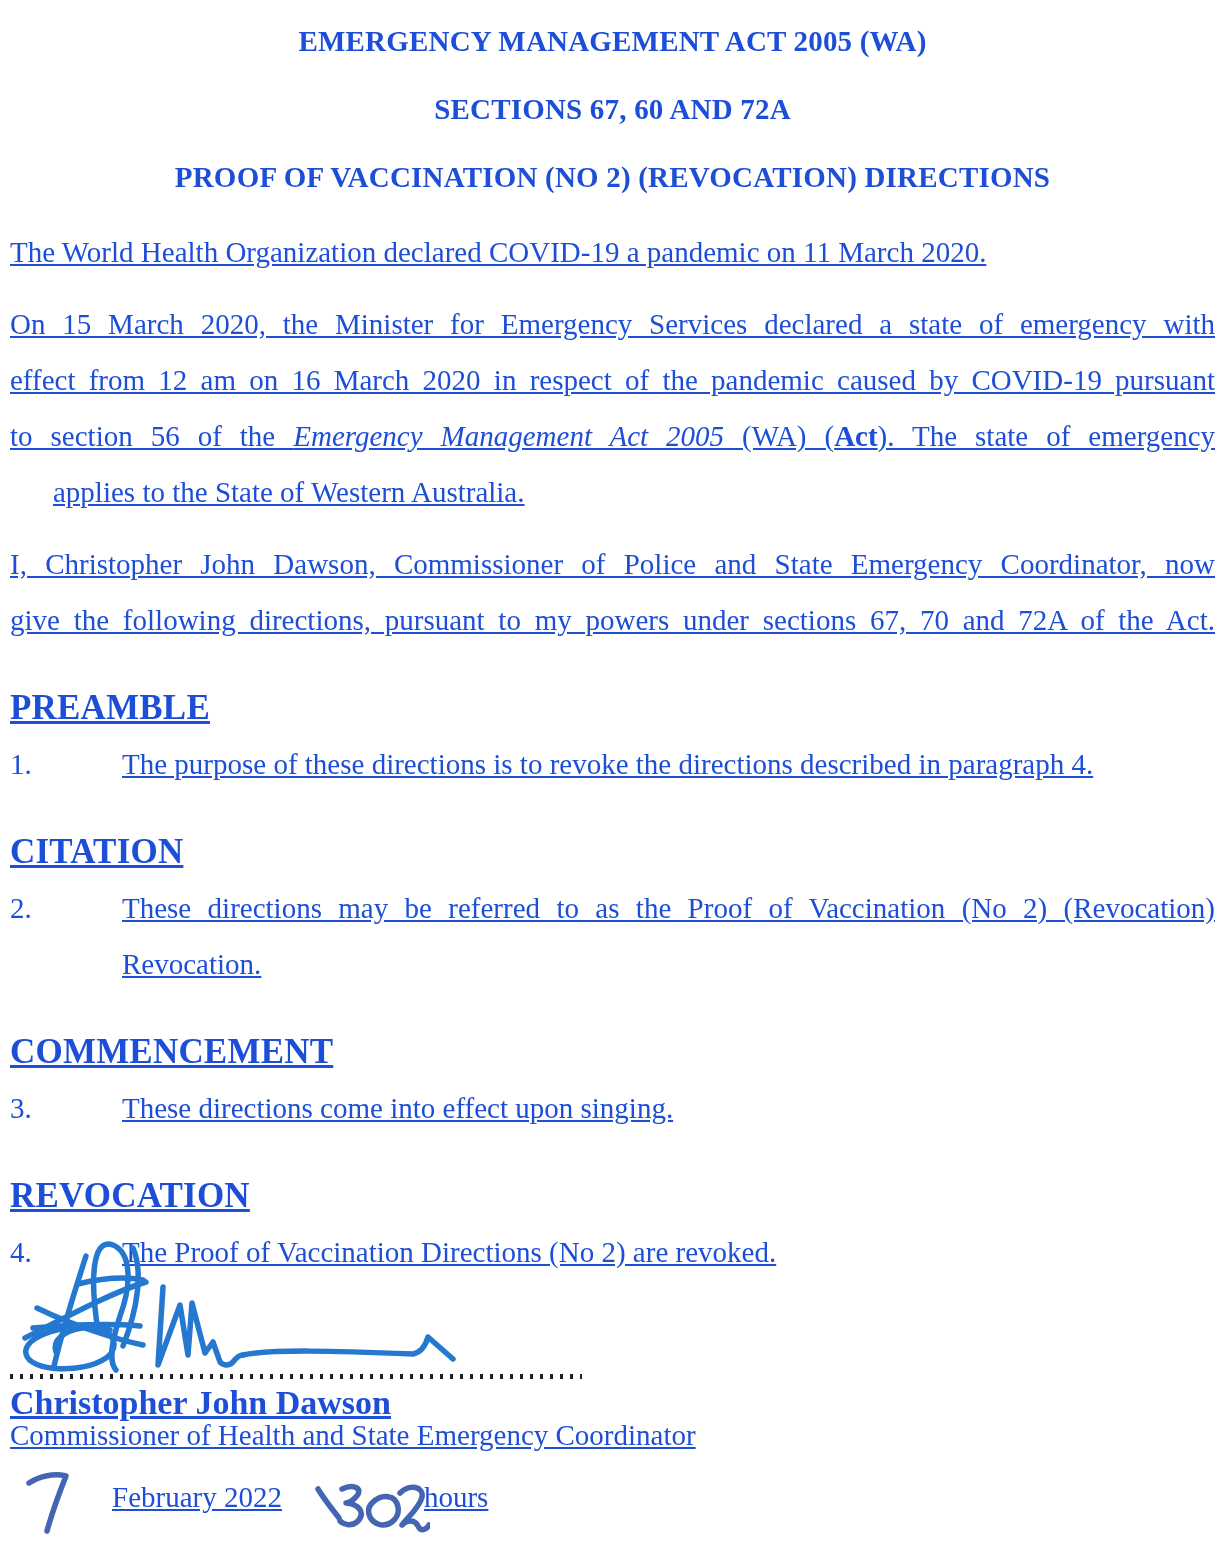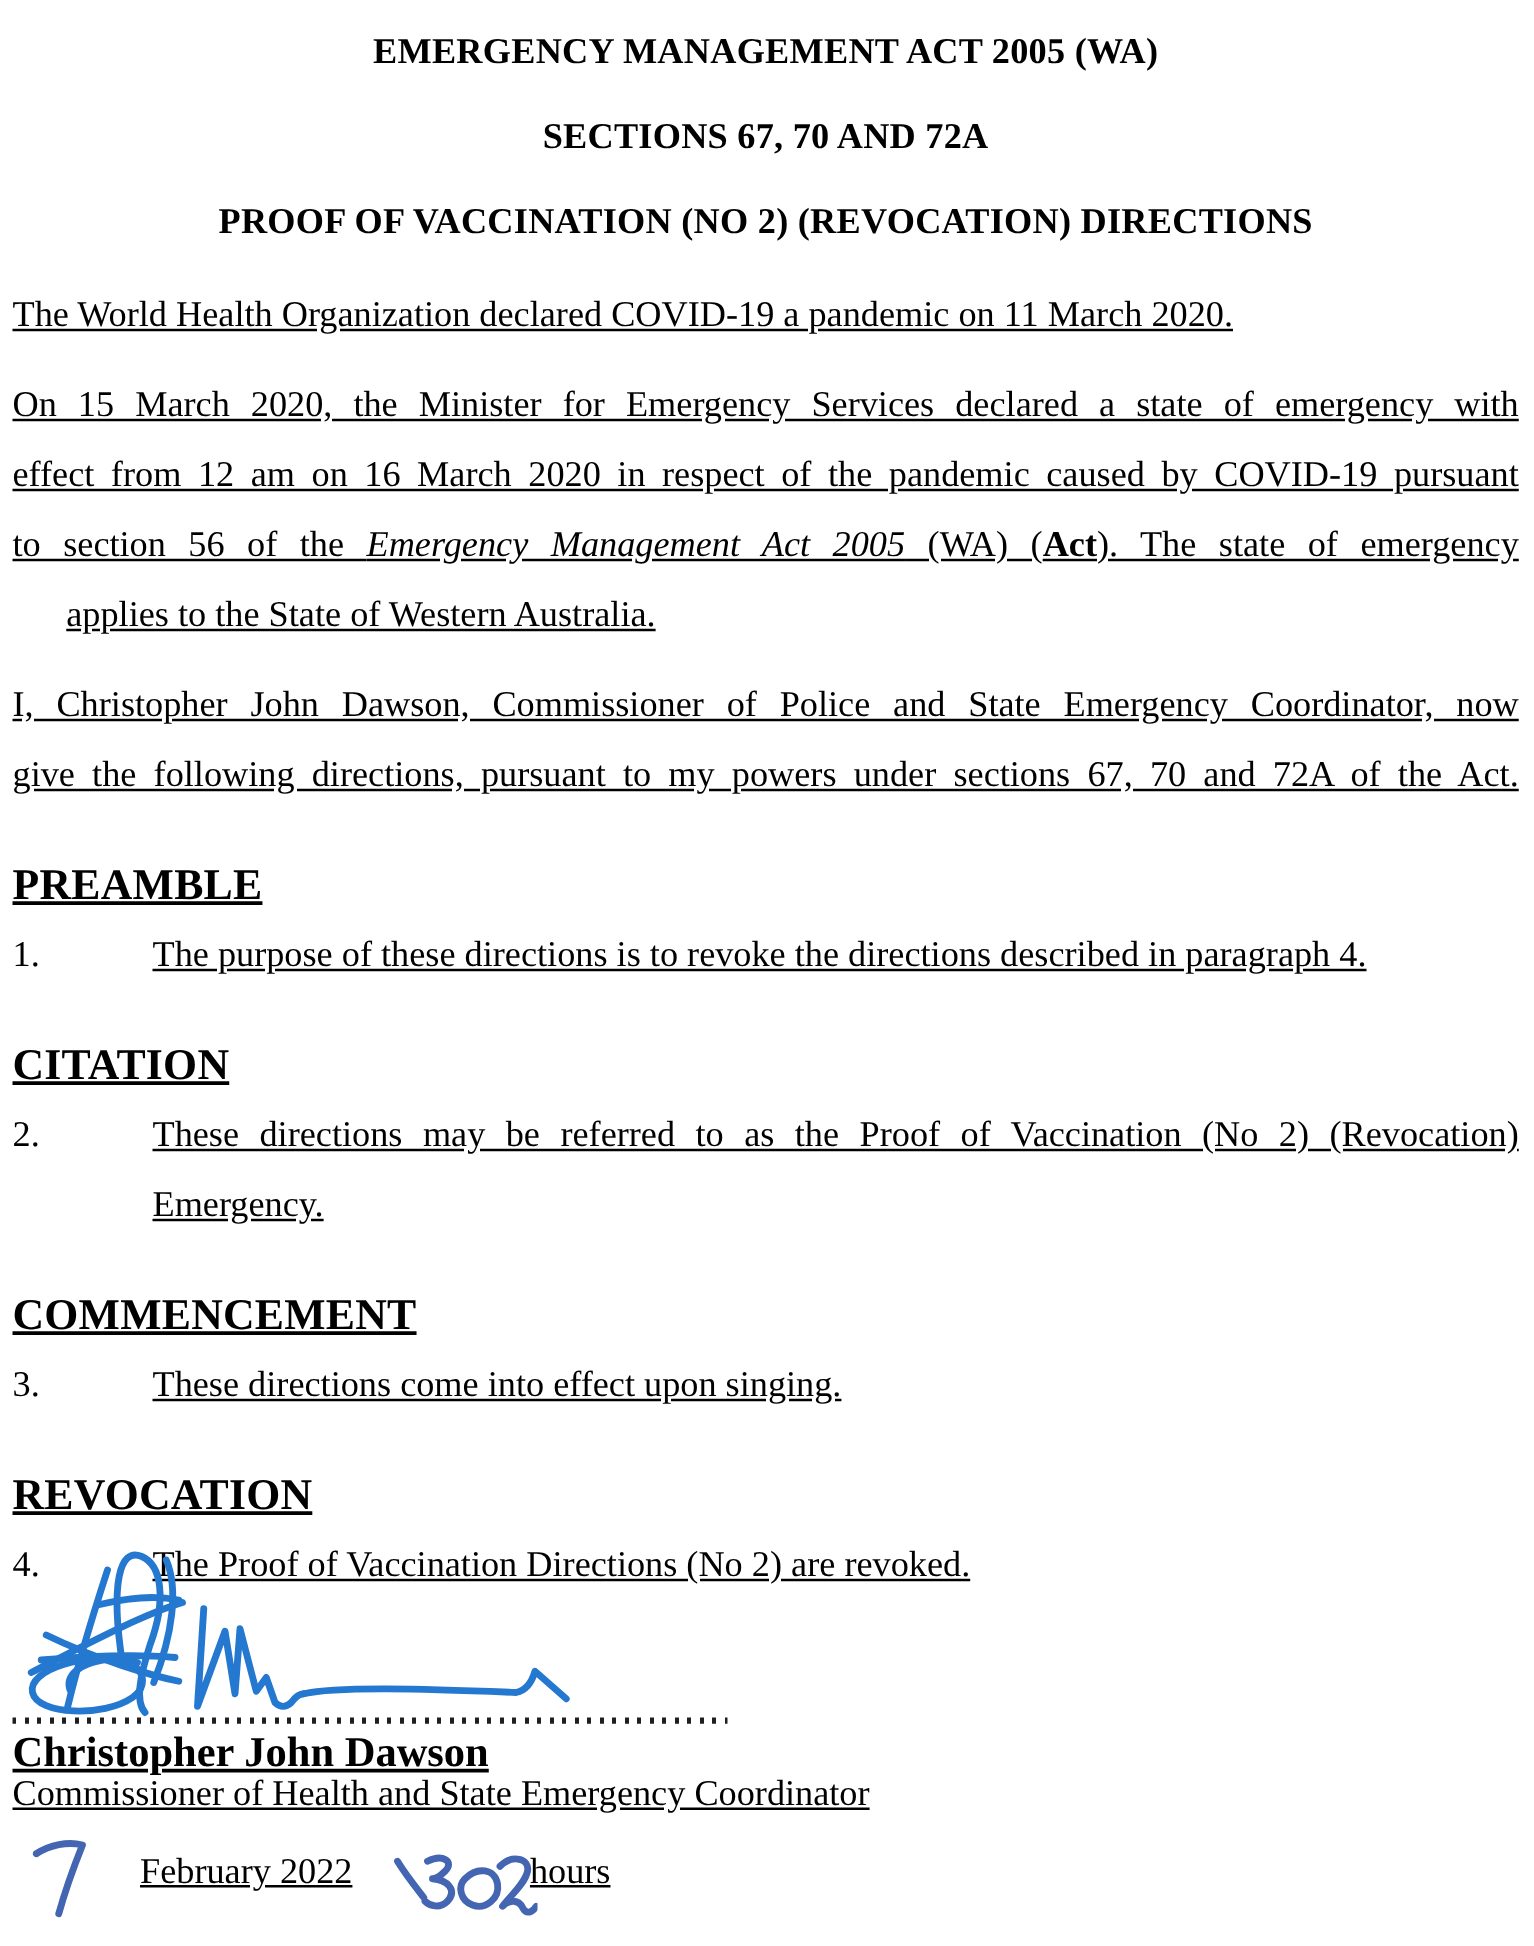--- a/index.html
+++ b/index.html
@@ -4,21 +4,21 @@
 <style>
   html,body { margin:0; padding:0; background:#ffffff; }
   .page {
     position: relative;
     width: 1227px;
     height: 1557px;
     margin: 0 auto;
     background: #ffffff;
     overflow: hidden;
     font-family: "Liberation Serif", "DejaVu Serif", serif;
-    color: #000000;
+    color: #1d4ed8;
   }
   .inner { padding: 20px 12px 0 10px; }
 
   
   .title-line {
     text-align: center;
     font-weight: bold;
     font-size: 29px;
     line-height: 42px;
     margin: 0 0 26px 0;
@@ -99,21 +99,21 @@
   .time-suffix { margin-left: -6px; line-height: 56px; }
 </style>
 </head>
 <body>
 
 <div class="page">
   <div class="inner">
 
     <div class="title-block">
       <p class="title-line">EMERGENCY MANAGEMENT ACT 2005 (WA)</p>
-      <p class="title-line">SECTIONS 67, 70 AND 72A</p>
+      <p class="title-line">SECTIONS 67, 60 AND 72A</p>
       <p class="title-line">PROOF OF VACCINATION (NO 2) (REVOCATION) DIRECTIONS</p>
     </div>
 
     <div class="doc-body">
 
       <p class="para single-line">The World Health Organization declared COVID-19 a pandemic on 11 March 2020.</p>
 
       <p class="para">
         <span class="bline">On 15 March 2020, the Minister for Emergency Services declared a state of emergency with</span>
         <span class="bline">effect from 12 am on 16 March 2020 in respect of the pandemic caused by COVID-19 pursuant</span>
@@ -129,21 +129,21 @@
       <h2 class="sec-heading">PREAMBLE</h2>
       <div class="item">
         <span class="num">1.</span>
         <span class="itext nowrap">The purpose of these directions is to revoke the directions described in paragraph 4.</span>
       </div>
 
       <h2 class="sec-heading">CITATION</h2>
       <div class="item">
         <span class="num">2.</span>
         <span class="itext stretch">These directions may be referred to as the Proof of Vaccination (No 2) (Revocation)</span>
-        <span class="itext">Emergency.</span>
+        <span class="itext">Revocation.</span>
       </div>
 
       <h2 class="sec-heading">COMMENCEMENT</h2>
       <div class="item">
         <span class="num">3.</span>
         <span class="itext nowrap">These directions come into effect upon singing.</span>
       </div>
 
       <h2 class="sec-heading">REVOCATION</h2>
       <div class="item">

